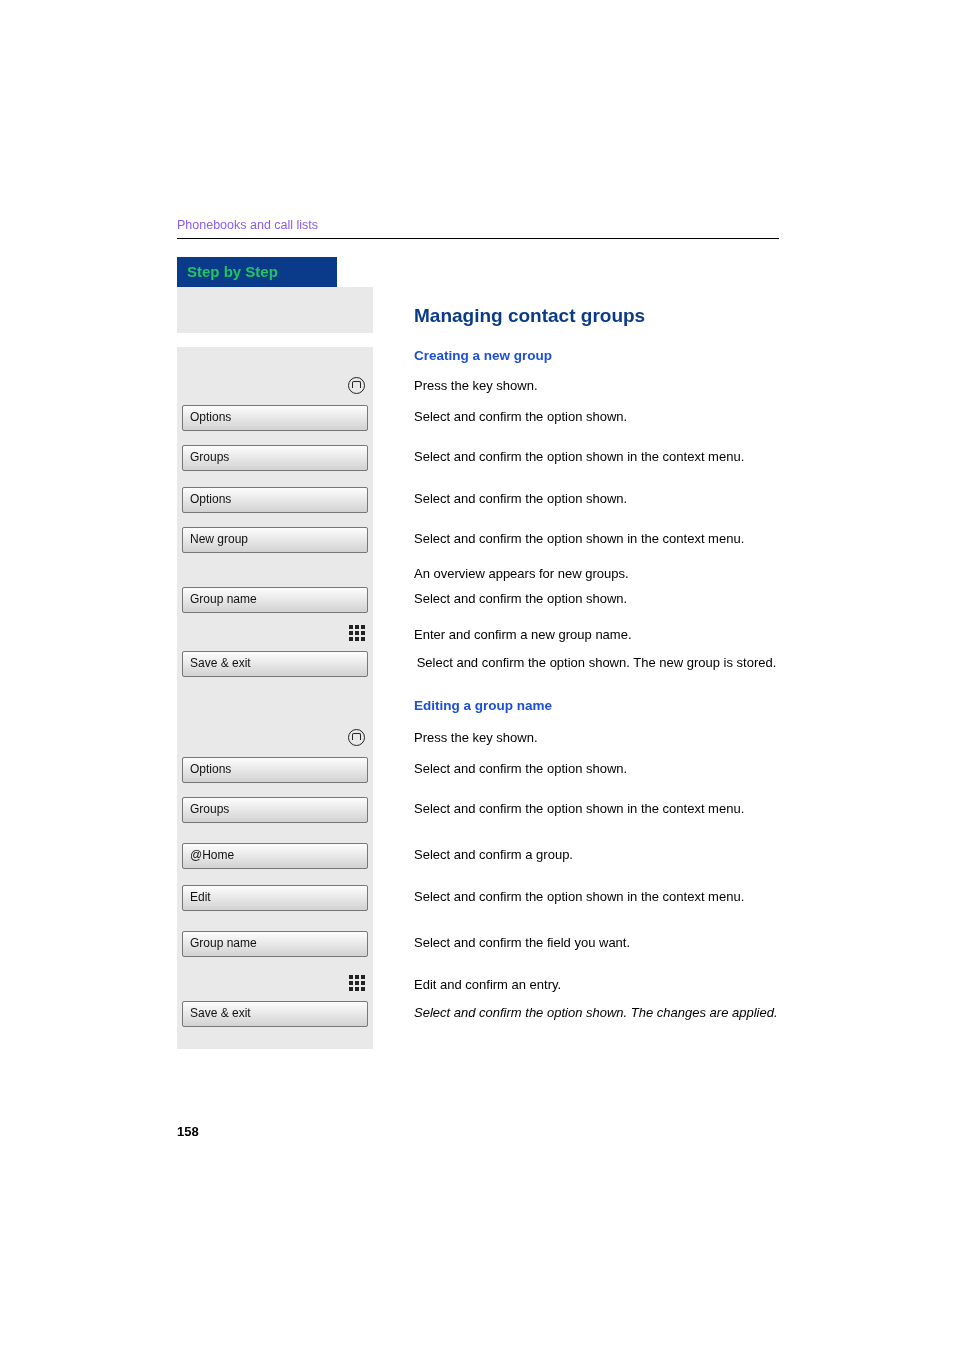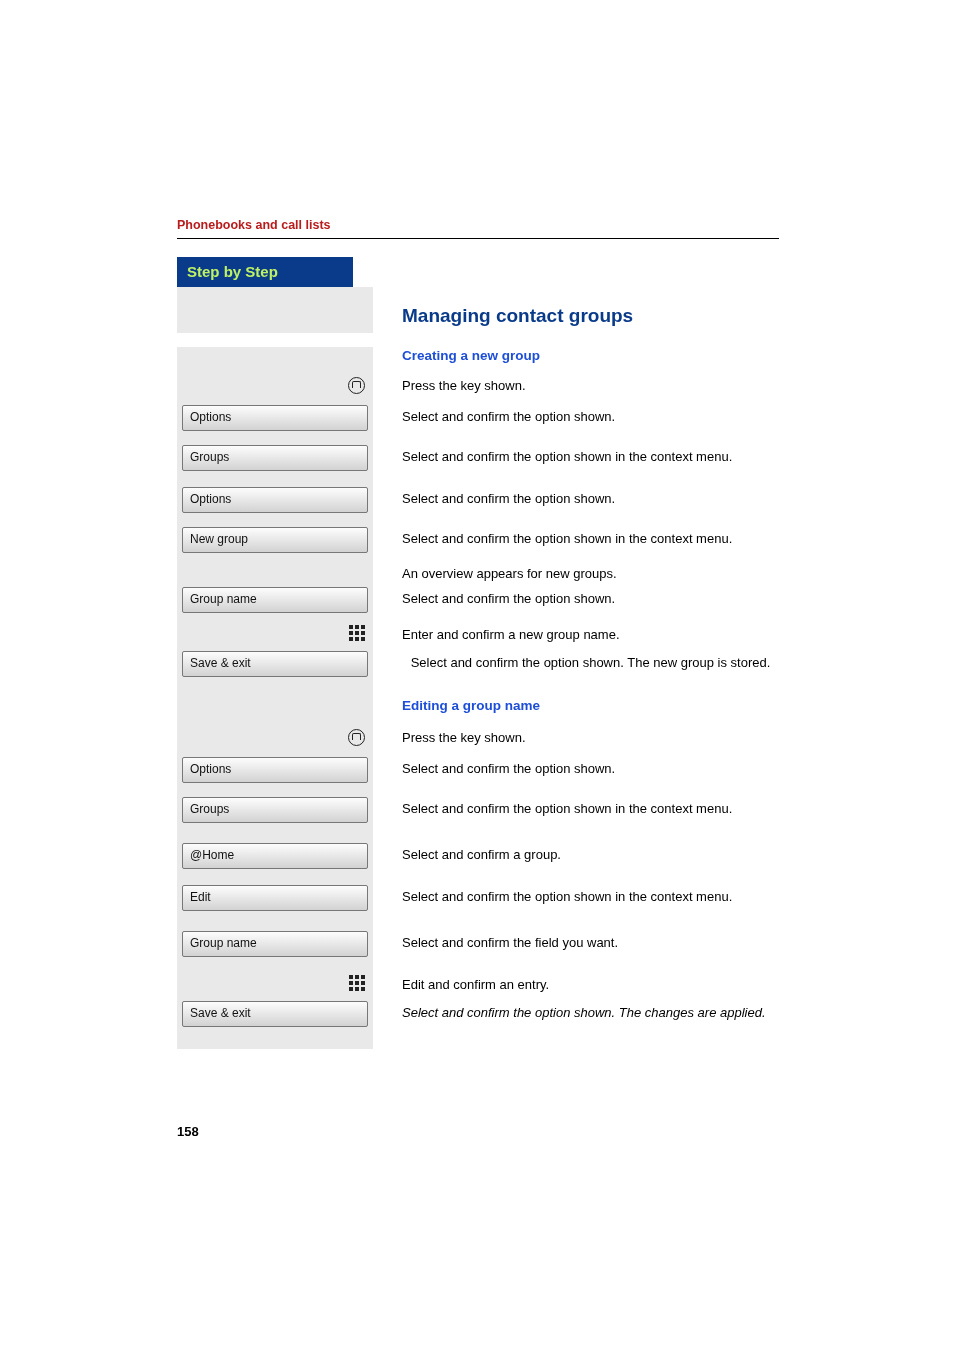--- a/index.html
+++ b/index.html
@@ -11,37 +11,37 @@
     color: #000;
   }
   .page {
     width: 954px;
     height: 1351px;
     position: relative;
     box-sizing: border-box;
     padding: 218px 175px 0 177px;
   }
   .header-title {
-    font-weight: bold;
+    font-weight: normal;
     font-size: 12.5px;
-    color: #b91c1c;
+    color: #8b5cf6;
     margin-bottom: 6px;
   }
   .header-rule {
     border: none;
     border-top: 1.5px solid #000;
     margin: 0 0 18px 0;
   }
   .badge-bar {
     background: #0a3b8a;
-    color: #bef264;
+    color: #22c55e;
     font-weight: bold;
     font-size: 15px;
     padding: 6px 10px 7px 10px;
-    width: 176px;
+    width: 160px;
     box-sizing: border-box;
   }
   .menu-item {
     background: linear-gradient(#fdfdfd, #d2d2d2);
     border: 1px solid #777;
     border-radius: 2px;
     font-family: "Arial Narrow", Arial, sans-serif;
     font-stretch: condensed;
     font-size: 12px;
     color: #111;
@@ -96,20 +96,21 @@
   .row .lcell {
     width: 196px;
     box-sizing: border-box;
   }
   .row .rcell {
     flex: 1;
     padding-left: 29px;
     font-size: 13px;
     line-height: 1.35;
     color: #000;
+    margin-left: 12px;
   }
   h2.section {
     color: #0a3b8a;
     font-weight: bold;
     font-size: 19px;
     margin: 0 0 18px 0;
   }
   h3.subsection {
     color: #1d4ed8;
     font-weight: bold;

